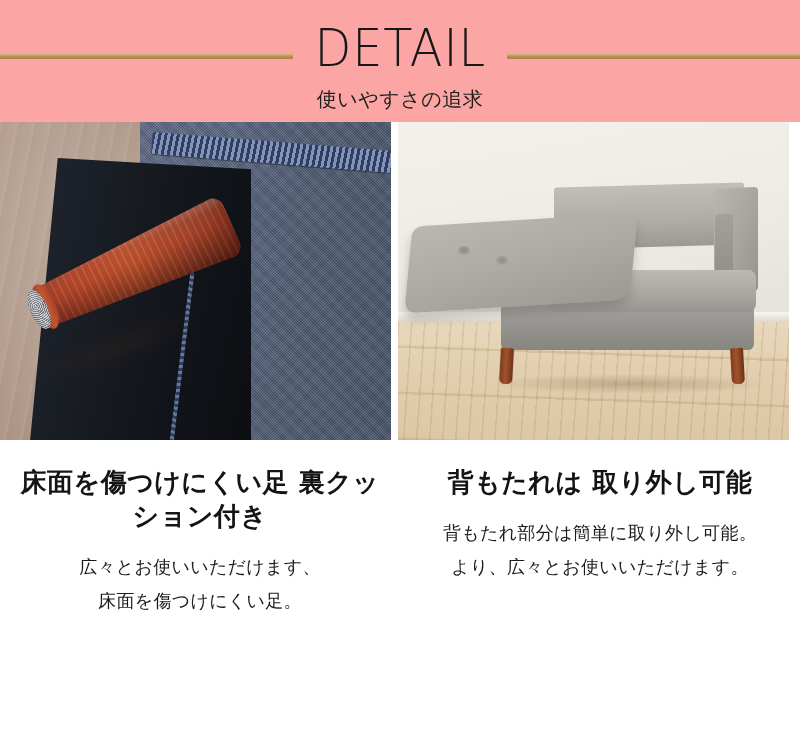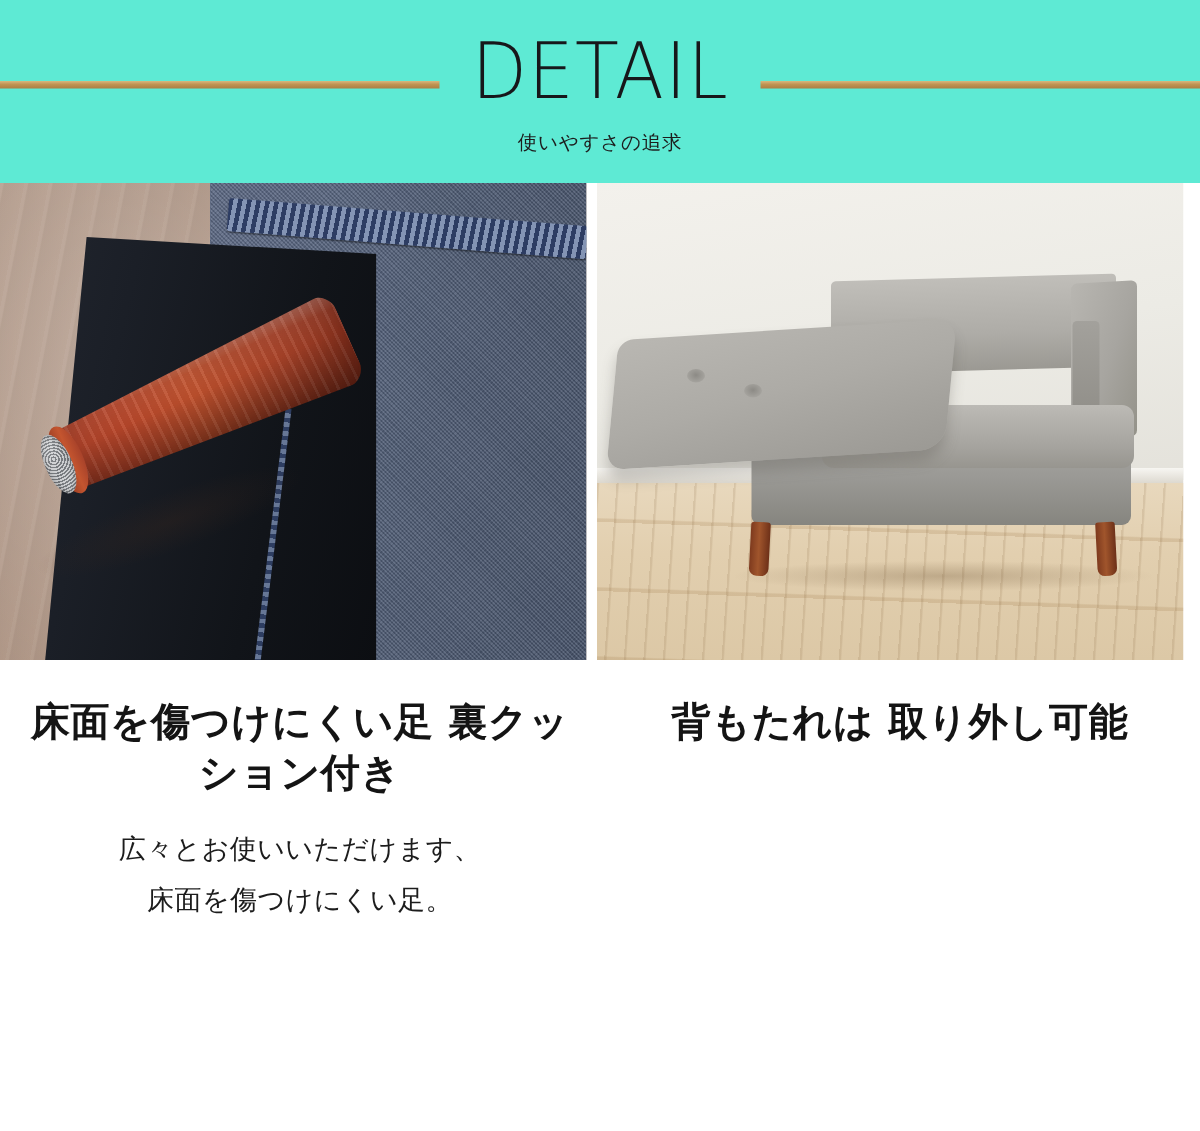--- a/index.html
+++ b/index.html
@@ -14,21 +14,21 @@
     font-family: "Liberation Sans", "DejaVu Sans", sans-serif;
     color: #1a1a1a;
     position: relative;
   }
 
   
   .header {
     position: relative;
     width: 800px;
     height: 122px;
-    background: #5eead4;
+    background: #fca5a5;
   }
   .rule-row {
     position: absolute;
     top: 0;
     left: 0;
     width: 800px;
     height: 96px;
     display: flex;
     align-items: center;
     justify-content: center;
@@ -52,21 +52,21 @@
     transform: scaleX(0.92);
     padding: 0 6px;
     white-space: nowrap;
   }
   .subtitle {
     position: absolute;
     top: 86px;
     left: 0;
     width: 800px;
     text-align: center;
-    font-size: 13px;
+    font-size: 20px;
     letter-spacing: 0.5px;
     color: #1d1d1d;
     font-family: "DejaVu Sans", "Liberation Sans", sans-serif;
   }
 
   
   .photos {
     position: relative;
     width: 800px;
     height: 318px;
@@ -409,14 +409,18 @@
       <span>広々とお使いいただけます、</span>
       <span>床面を傷つけにくい足。</span>
     </p>
   </div>
 
   <div class="col">
     <h2 class="col-heading">
       <span>背もたれは</span>
       <span>取り外し可能</span>
     </h2>
+    <p class="col-body">
+      <span>背もたれ部分は簡単に取り外し可能。</span>
+      <span>より、広々とお使いいただけます。</span>
+    </p>
   </div>
 </div>
 
 </body></html>

